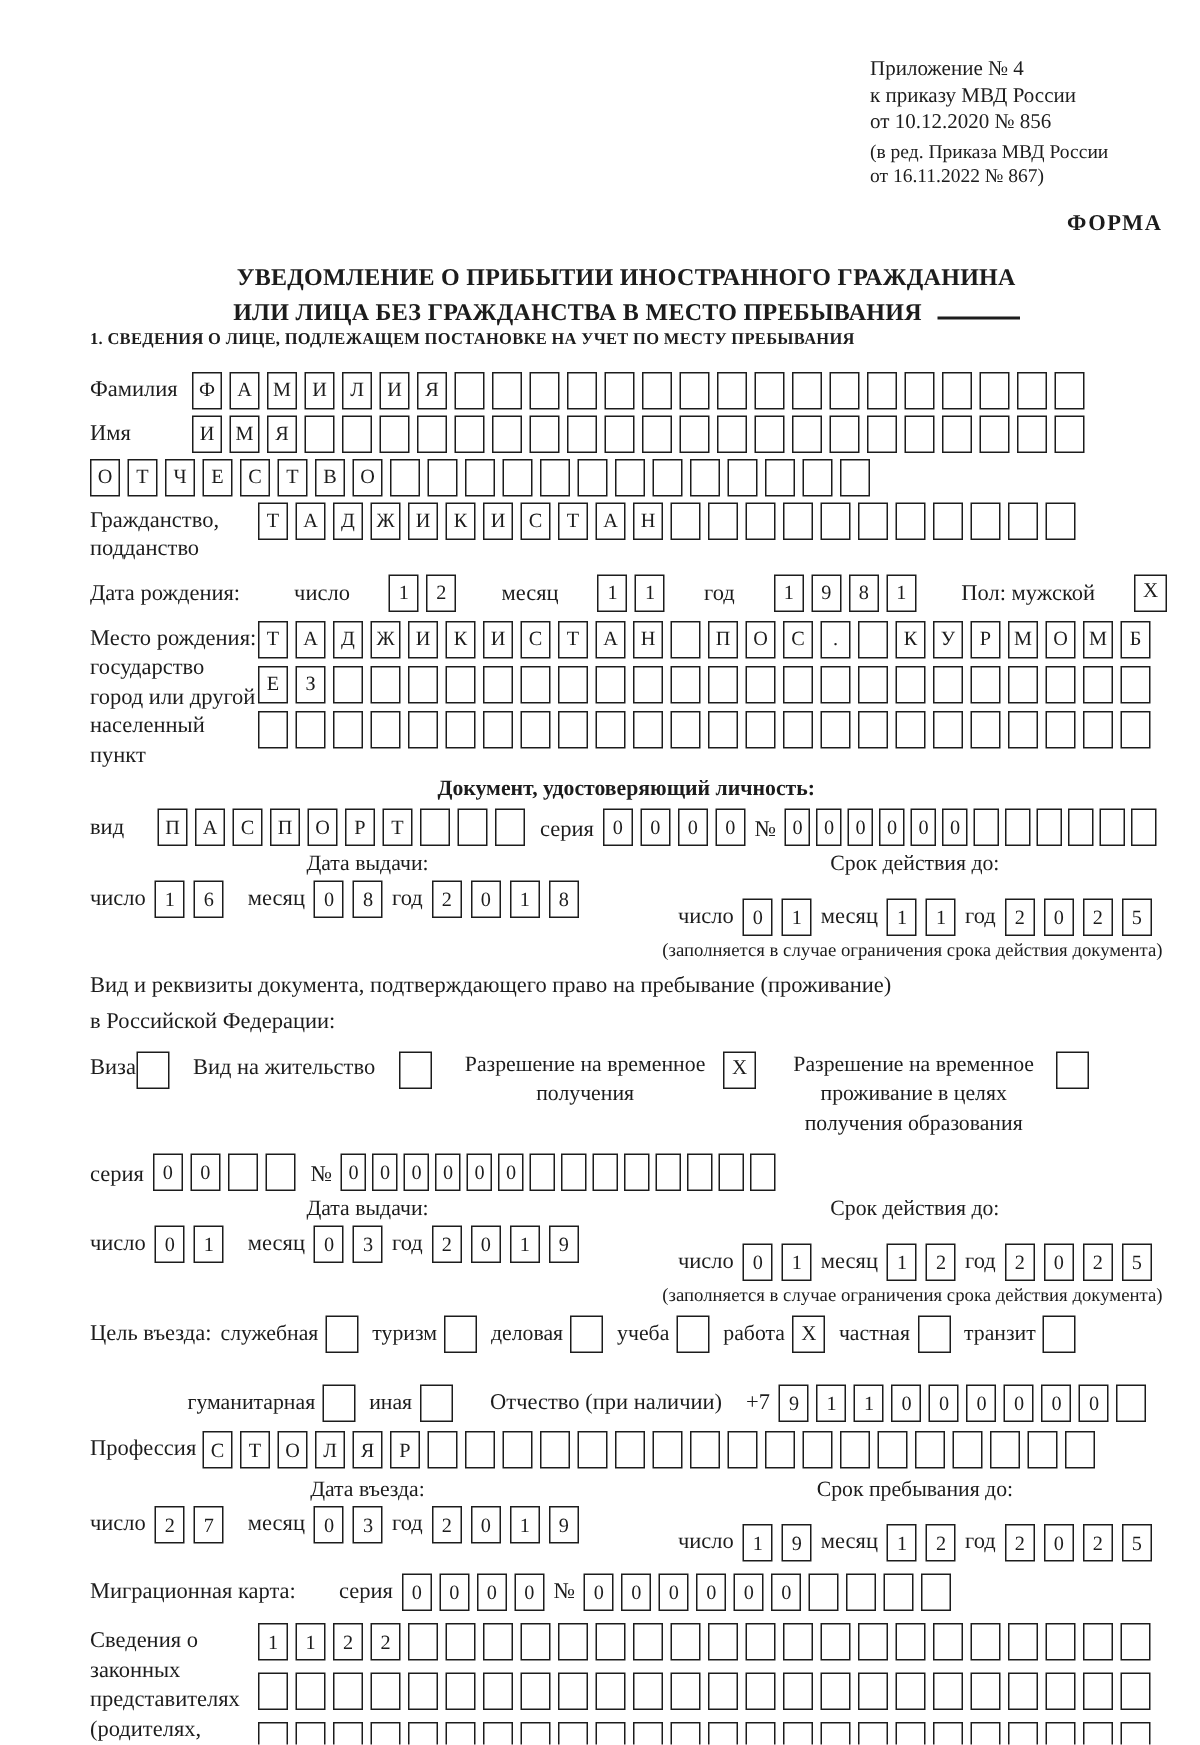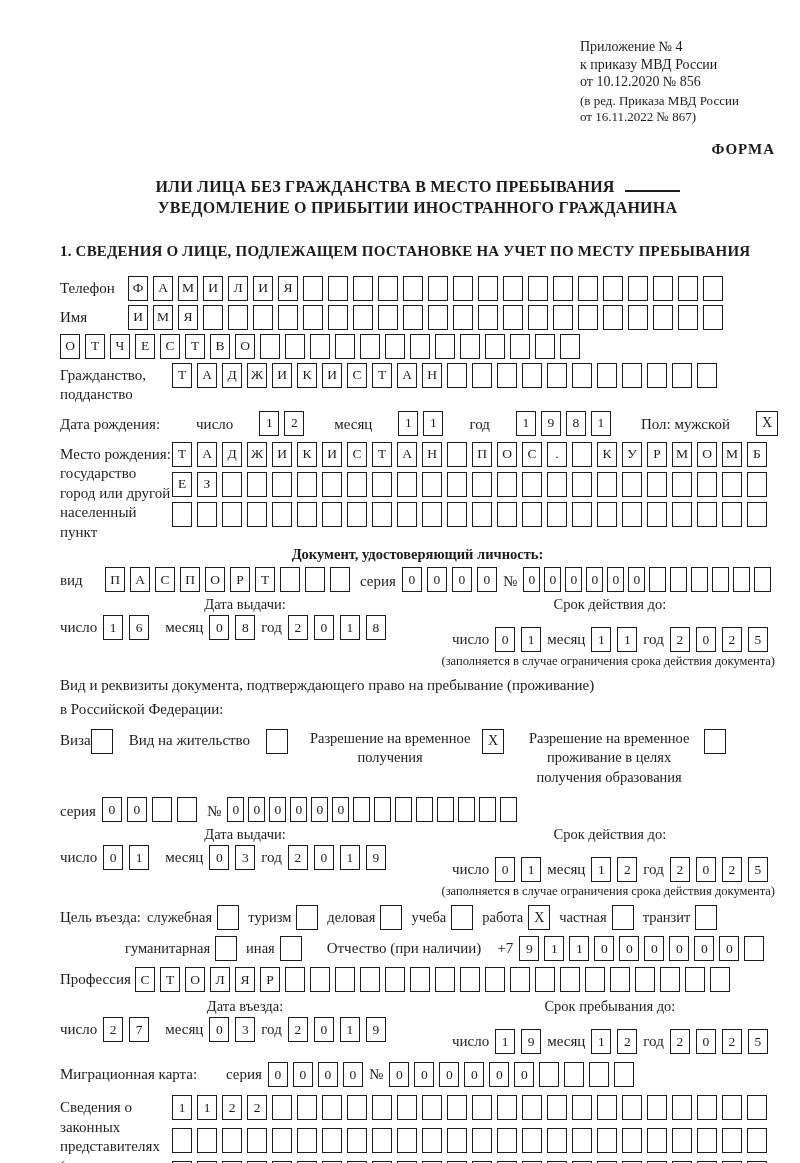--- a/index.html
+++ b/index.html
@@ -7,21 +7,21 @@
     width:800px;height:1163px;overflow:hidden;background:#ffffff;color:#1c1c1c;
     font-family:"Liberation Serif","DejaVu Serif",serif;
   }
   .page{box-sizing:border-box;width:800px;height:1163px;padding:38px 25px 10px 60px;position:relative;}
   
   .hdr{margin-left:auto;width:195px;font-size:14px;line-height:1.25;white-space:pre-line;}
   .hdr-sub{font-size:13px;margin-top:2px;white-space:pre-line;}
   .forma{text-align:right;font-weight:bold;font-size:15px;letter-spacing:1px;margin-top:16px;}
   .title{text-align:center;font-weight:bold;font-size:16px;line-height:1.3;margin-top:18px;letter-spacing:.2px;}
   .blank{display:inline-block;width:55px;border-bottom:2px solid #1c1c1c;height:14px;margin-left:10px;}
-  .sec{font-weight:bold;font-size:15px;margin-top:24px;letter-spacing:.2px;}
+  .sec{font-weight:bold;font-size:11px;letter-spacing:.2px;}
   
   .row{display:flex;align-items:flex-start;margin-bottom:4px;}
   .mt{margin-top:16px;}
   .lbl{font-size:15px;line-height:1.3;padding-top:3px;flex:0 0 auto;}
   .pre{white-space:pre-line;}
   .w68{width:68px;}.w145{width:145px;}.w112{width:112px;}.w150{width:150px;}.w75{width:75px;}
   .cells{display:flex;gap:5px;flex:0 0 auto;}
   .cell{
     box-sizing:border-box;width:20px;height:25px;border:1.6px solid #1c1c1c;
     display:flex;align-items:center;justify-content:center;font-size:13.5px;flex:0 0 auto;
@@ -62,28 +62,28 @@
 <div class="page">
 
   <div class="hdr">Приложение № 4
 к приказу МВД России
 от 10.12.2020 № 856</div>
   <div class="hdr"><div class="hdr-sub">(в ред. Приказа МВД России
 от 16.11.2022 № 867)</div></div>
   <div class="forma">ФОРМА</div>
 
   <div class="title">
+    <div>УВЕДОМЛЕНИЕ О ПРИБЫТИИ ИНОСТРАННОГО ГРАЖДАНИНА</div>
     <div><span>ИЛИ ЛИЦА БЕЗ ГРАЖДАНСТВА В МЕСТО ПРЕБЫВАНИЯ</span><span class="blank"></span></div>
-    <div>УВЕДОМЛЕНИЕ О ПРИБЫТИИ ИНОСТРАННОГО ГРАЖДАНИНА</div>
   </div>
 
   <div class="sec">1. СВЕДЕНИЯ О ЛИЦЕ, ПОДЛЕЖАЩЕМ ПОСТАНОВКЕ НА УЧЕТ ПО МЕСТУ ПРЕБЫВАНИЯ</div>
 
   <div class="row mt">
-    <div class="lbl w68">Телефон</div>
+    <div class="lbl w68">Фамилия</div>
     <div class="cells">
         <span class="cell">Ф</span>
         <span class="cell">А</span>
         <span class="cell">М</span>
         <span class="cell">И</span>
         <span class="cell">Л</span>
         <span class="cell">И</span>
         <span class="cell">Я</span>
         <span class="cell"></span>
         <span class="cell"></span>
@@ -504,21 +504,21 @@
         <span class="opt">
           <span class="opt-t">частная</span>
           <span class="box"></span>
         </span>
         <span class="opt">
           <span class="opt-t">транзит</span>
           <span class="box"></span>
         </span>
       </div>
   </div>
-  <div class="row" style="align-items:center;margin-top:6px;padding-left:65px;">
+  <div class="row" style="align-items:center;margin-top:21px;padding-left:65px;">
     <div class="opts">
         <span class="opt">
           <span class="opt-t">гуманитарная</span>
           <span class="box"></span>
         </span>
         <span class="opt">
           <span class="opt-t">иная</span>
           <span class="box"></span>
         </span>
       </div>

